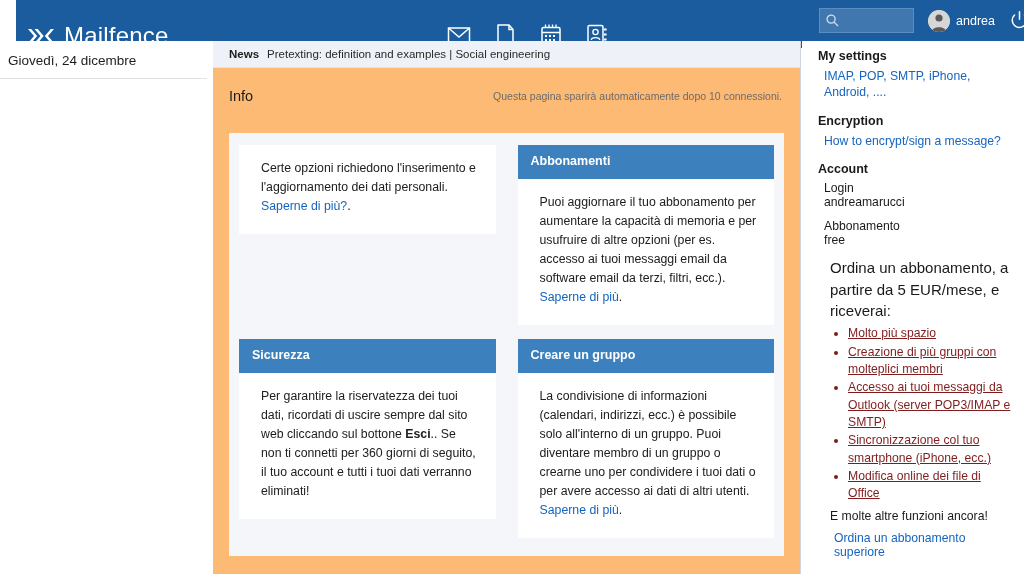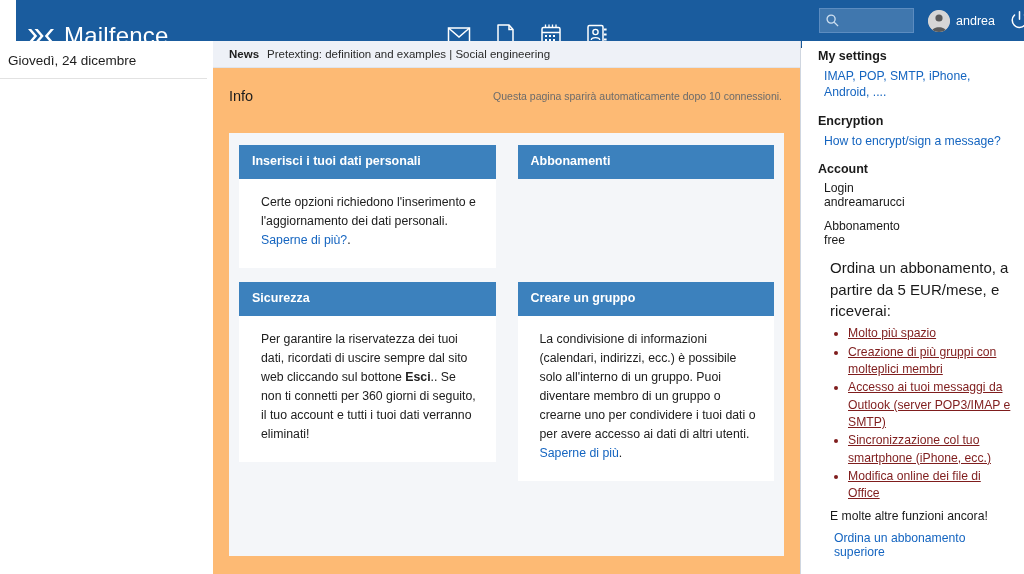--- a/index.html
+++ b/index.html
@@ -223,28 +223,30 @@
 
   <div class="info-row">
     <span class="info-title">Info</span>
     <span class="info-note">Questa pagina sparirà automaticamente dopo 10 connessioni.</span>
   </div>
 
   <div class="cards-wrap">
     <div class="card-grid">
 
       <div class="card">
-        <div class="card-head">Inserisci i tuoi dati personali</div>
         <div class="card-body">
           <span>Certe opzioni richiedono l'inserimento e l'aggiornamento dei dati personali. </span><span class="lnk">Saperne di più?</span><span>.</span>
         </div>
       </div>
 
       <div class="card">
         <div class="card-head">Abbonamenti</div>
+        <div class="card-body">
+          <span>Puoi aggiornare il tuo abbonamento per aumentare la capacità di memoria e per usufruire di altre opzioni (per es. accesso ai tuoi messaggi email da software email da terzi, filtri, ecc.). </span><span class="lnk">Saperne di più</span><span>.</span>
+        </div>
       </div>
 
       <div class="card row2">
         <div class="card-head">Sicurezza</div>
         <div class="card-body">
           <span>Per garantire la riservatezza dei tuoi dati, ricordati di uscire sempre dal sito web cliccando sul bottone </span><b>Esci</b><span>.. Se non ti connetti per 360 giorni di seguito, il tuo account e tutti i tuoi dati verranno eliminati!</span>
         </div>
       </div>
 
       <div class="card row2">

